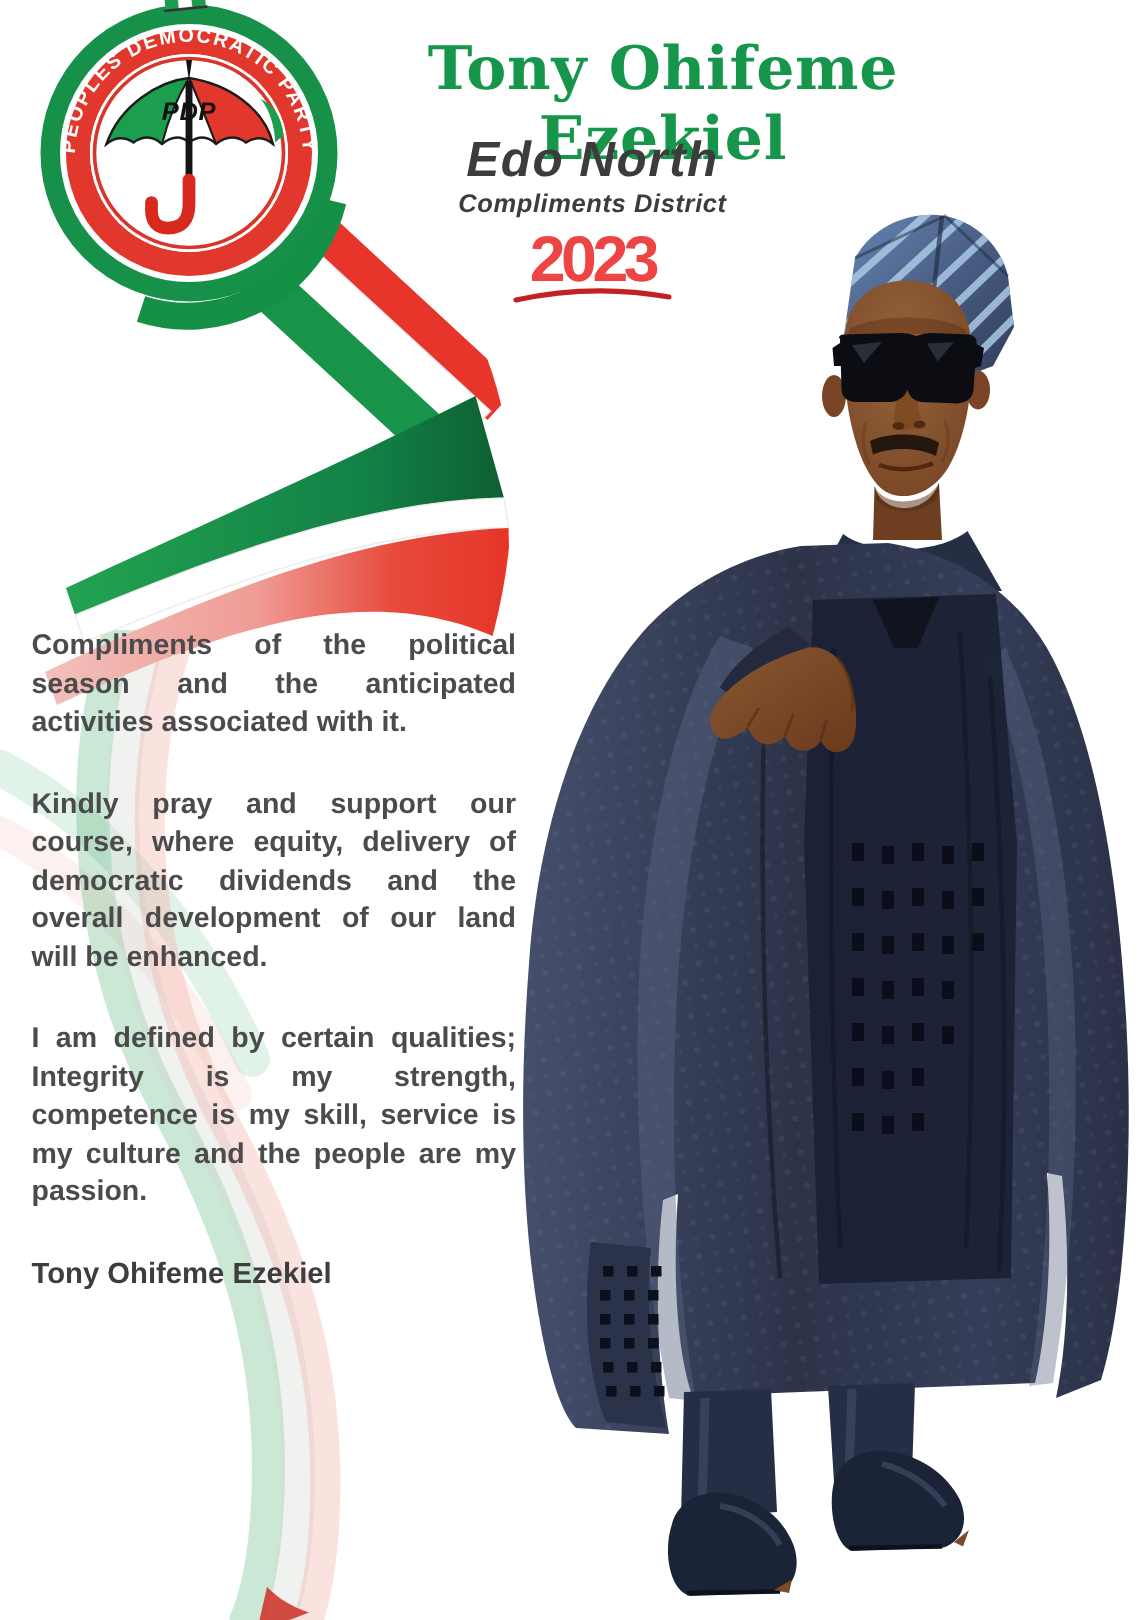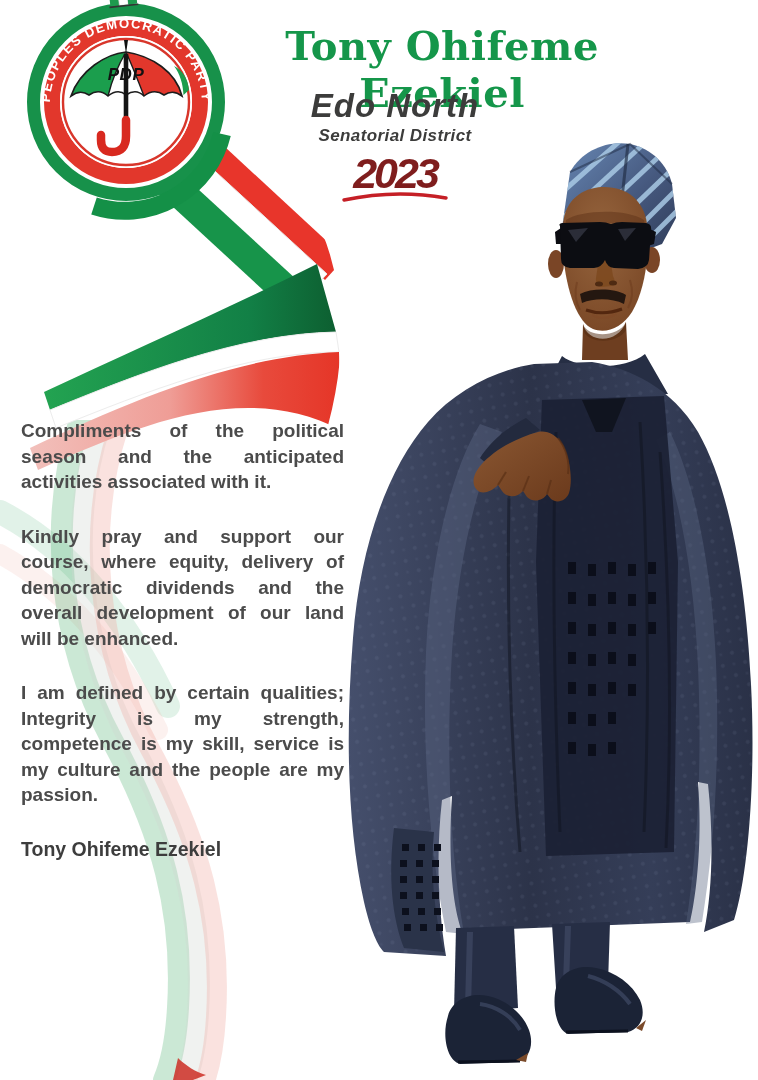--- a/index.html
+++ b/index.html
@@ -17,21 +17,21 @@
   }
   .subblock{position:absolute;left:255px;top:87px;width:280px;text-align:center;z-index:4;}
   .district{
     font-style:italic;font-weight:700;font-size:33px;color:#3c3c3b;letter-spacing:1px;
   }
   .district-sub{
     font-style:italic;font-weight:700;font-size:17px;color:#3c3c3b;margin-top:1px;letter-spacing:.4px;
   }
   .year-wrap{margin-top:6px;line-height:1;}
   .year{
-    font-style:italic;font-weight:800;font-size:43px;color:#7f1d1d;letter-spacing:-3px;
+    font-weight:800;font-size:43px;color:#ef4444;letter-spacing:-3px;
   }
   .year-swoosh{margin:-4px auto 0 auto;}
   
   .copy{
     position:absolute;left:21px;top:418px;width:323px;z-index:3;
     color:#4b4b4b;font-weight:700;font-size:19px;line-height:25.5px;
     text-align:justify;
   }
   .copy p{margin:0 0 29px 0;}
   .sig{font-size:19.5px;line-height:25px;color:#3d3d3d;text-align:left;}
@@ -119,21 +119,21 @@
       <line x1="118" y1="60" x2="118" y2="130" stroke="#141414" stroke-width="4.6"></line>
       <path d="M 118,126 L 118,142 Q 118,158 104,158 Q 93,158 93,146 L 93,141" fill="none" stroke="#d8291f" stroke-width="8.5" stroke-linecap="round"></path>
       <rect x="94" y="74" width="48" height="0" fill="none"></rect>
       <text class="pdp-text" x="118" y="86" text-anchor="middle">PDP</text>
     </g>
   </svg>
 
   <div class="title">Tony Ohifeme Ezekiel</div>
   <div class="subblock">
     <div class="district">Edo North</div>
-    <div class="district-sub">Senatorial District</div>
+    <div class="district-sub">Compliments District</div>
     <div class="year-wrap">
       <span class="year">2023</span>
       <svg class="year-swoosh" width="110" height="12" viewBox="0 0 110 12" xmlns="http://www.w3.org/2000/svg">
         <path d="M 4,9 Q 55,-2 106,7" fill="none" stroke="#c51f26" stroke-width="3.4" stroke-linecap="round"></path>
       </svg>
     </div>
   </div>
 
   <svg class="abs z2" style="left:330px;top:132px;" width="428" height="948" viewBox="0 0 428 948" xmlns="http://www.w3.org/2000/svg">
     <defs>

